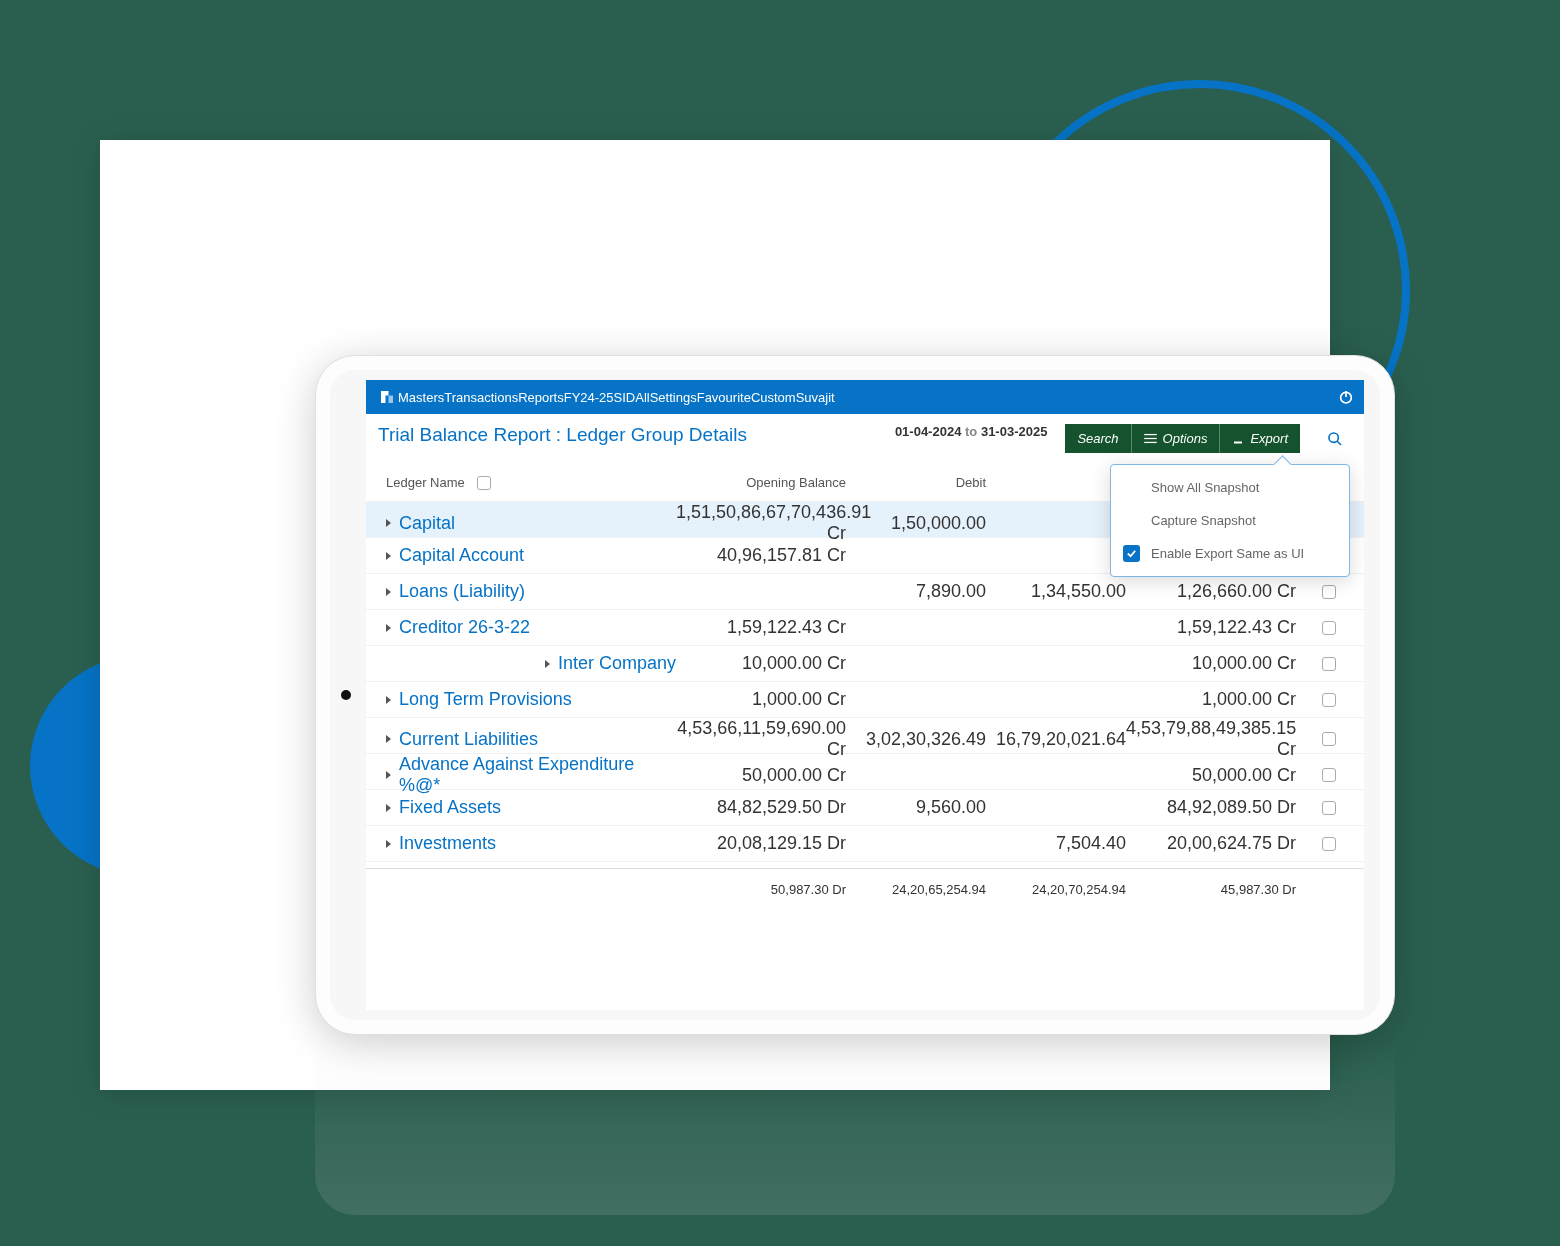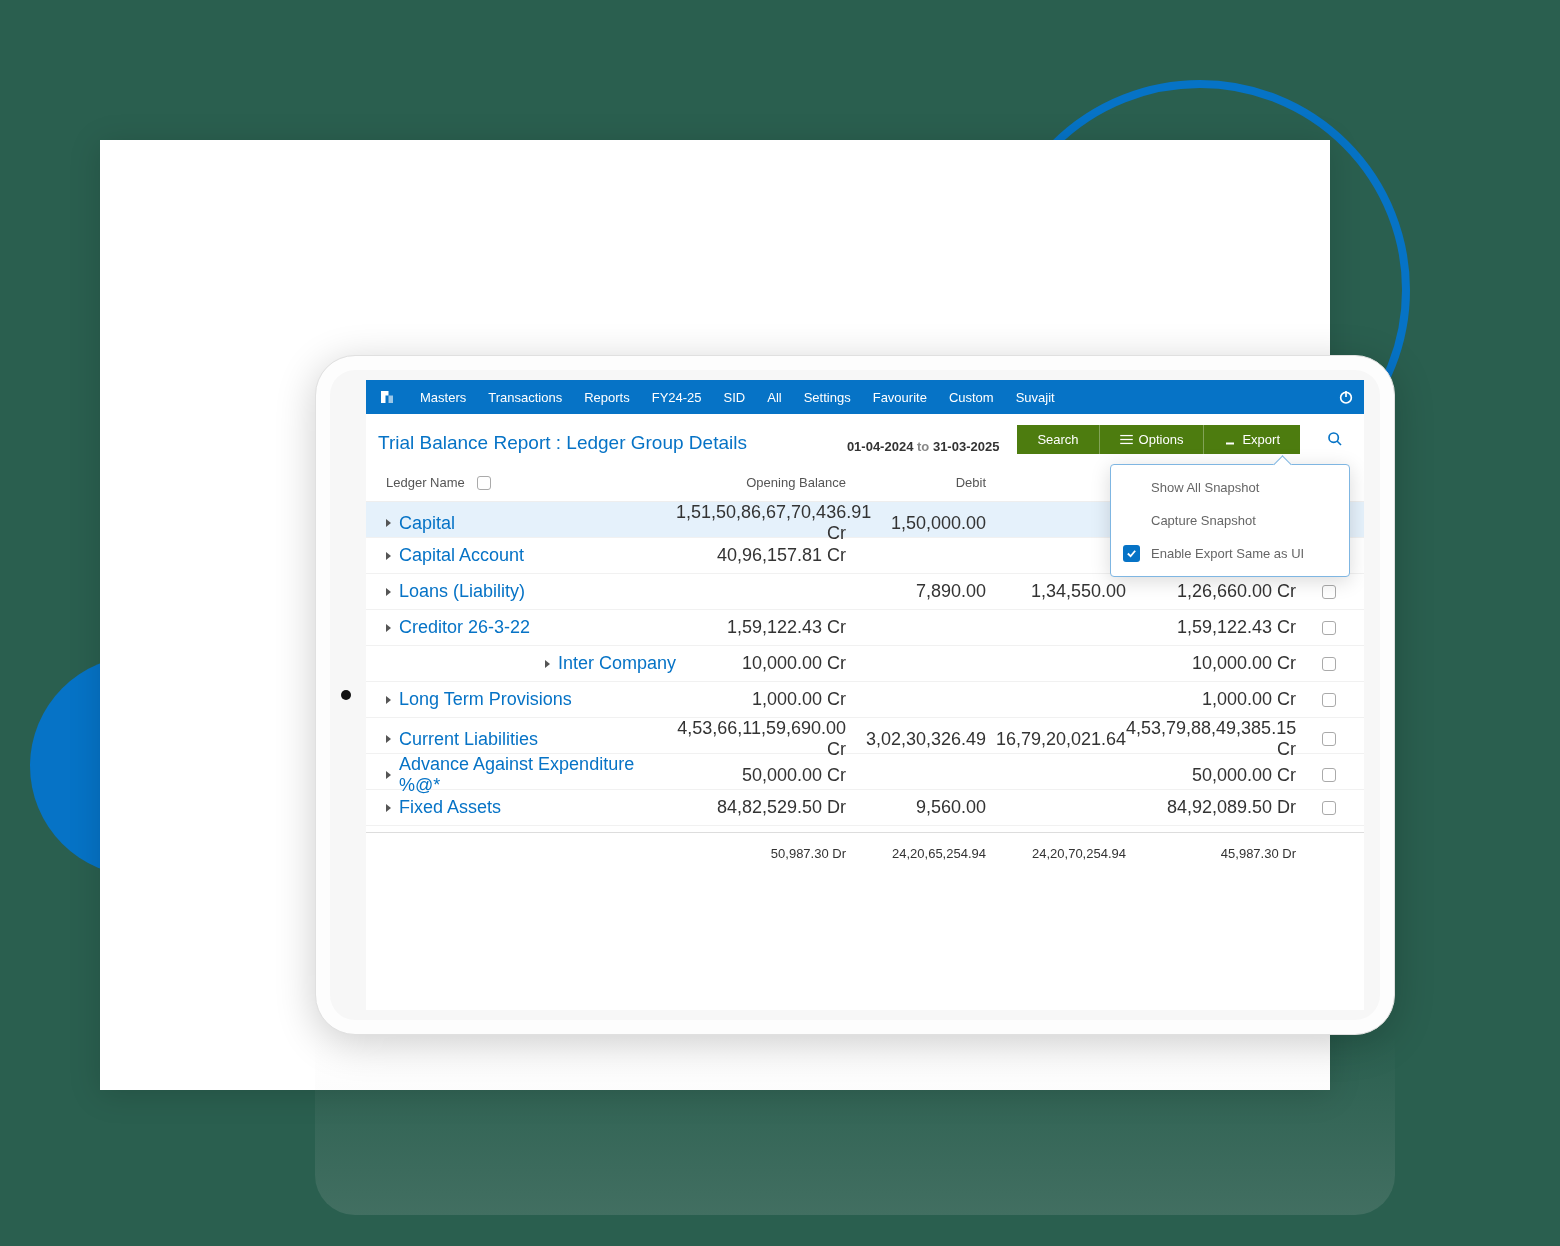--- a/index.html
+++ b/index.html
@@ -68,55 +68,55 @@
   color: #333;
   position: relative;
 }
 .topbar {
   background: #0673c6;
   color: #fff;
   height: 34px;
   display: flex;
   align-items: center;
   padding: 0 10px;
-  gap: 22px;
 }
 .topbar .logo {
   width: 22px;
   height: 22px;
   display: flex;
   align-items: center;
   justify-content: center;
 }
 .topbar .nav-item { cursor: pointer; font-size: 13px; }
 .topbar .spacer { flex: 1; }
 .topbar .power { margin-left: auto; }
 .subheader {
   display: flex;
-  align-items: flex-end;
+  align-items: flex-start;
   padding: 10px 12px;
   gap: 10px;
 }
 .page-title {
   color: #0673c6;
   font-size: 19px;
   flex: 1;
 }
 .date-range { color: #333; font-size: 13px; margin-right: 8px; }
 .date-range b { font-weight: 700; }
 .btn {
-  background: #4d7c0f;
+  background: #14532d;
   color: #fff;
   border: none;
-  padding: 7px 20px;
+  padding: 7px 12px;
   font-size: 13px;
   cursor: pointer;
   display: inline-flex;
   align-items: center;
   gap: 6px;
+  font-style: italic;
 }
 .btn-group { display: flex; }
 .btn-group .btn { border-left: 1px solid rgba(255,255,255,0.3); }
 .btn-group .btn:first-child { border-left: none; }
 .search-glass {
   width: 34px;
   height: 30px;
   color: #0673c6;
   display: flex;
   align-items: center;
@@ -443,20 +443,33 @@
                 <span>Fixed Assets</span>
               </div>
               <div class="right">84,82,529.50 Dr</div>
               <div class="right">9,560.00</div>
               <div class="right"></div>
               <div class="right">84,92,089.50 Dr</div>
               <div style="display: flex; justify-content: center;">
                 <span class="checkbox"></span>
               </div>
             </div>
+            <div class="grid row">
+              <div class="name" style="padding-left: 10px;">
+                <span class="caret"></span>
+                <span>Investments</span>
+              </div>
+              <div class="right">20,08,129.15 Dr</div>
+              <div class="right"></div>
+              <div class="right">7,504.40</div>
+              <div class="right">20,00,624.75 Dr</div>
+              <div style="display: flex; justify-content: center;">
+                <span class="checkbox"></span>
+              </div>
+            </div>
           </div>
 
         <div class="grid totals">
           <div></div>
           <div class="right">50,987.30 Dr</div>
           <div class="right">24,20,65,254.94</div>
           <div class="right">24,20,70,254.94</div>
           <div class="right">45,987.30 Dr</div>
           <div></div>
         </div>

